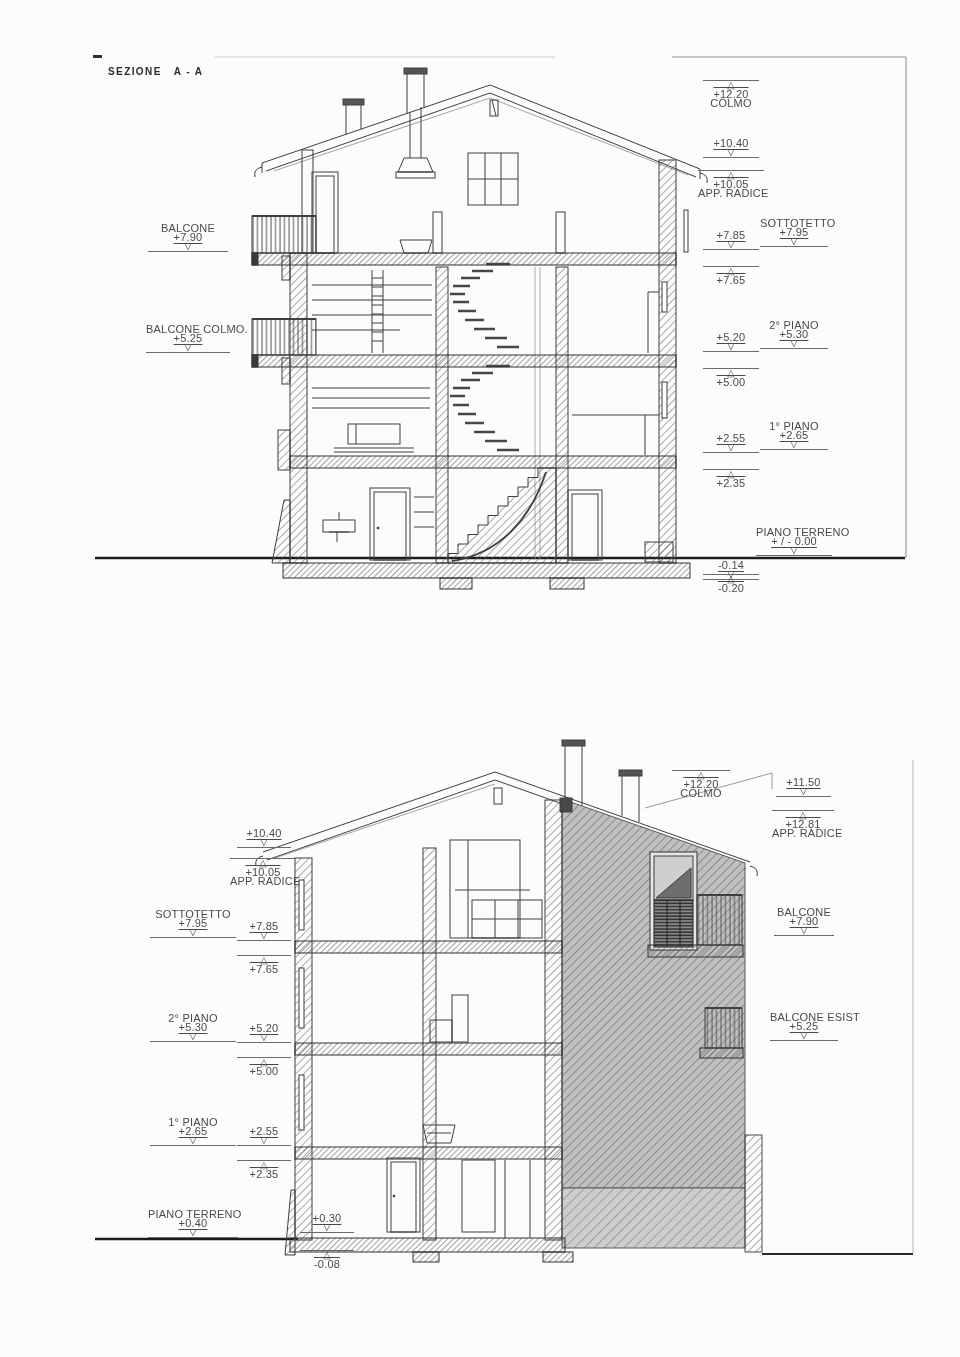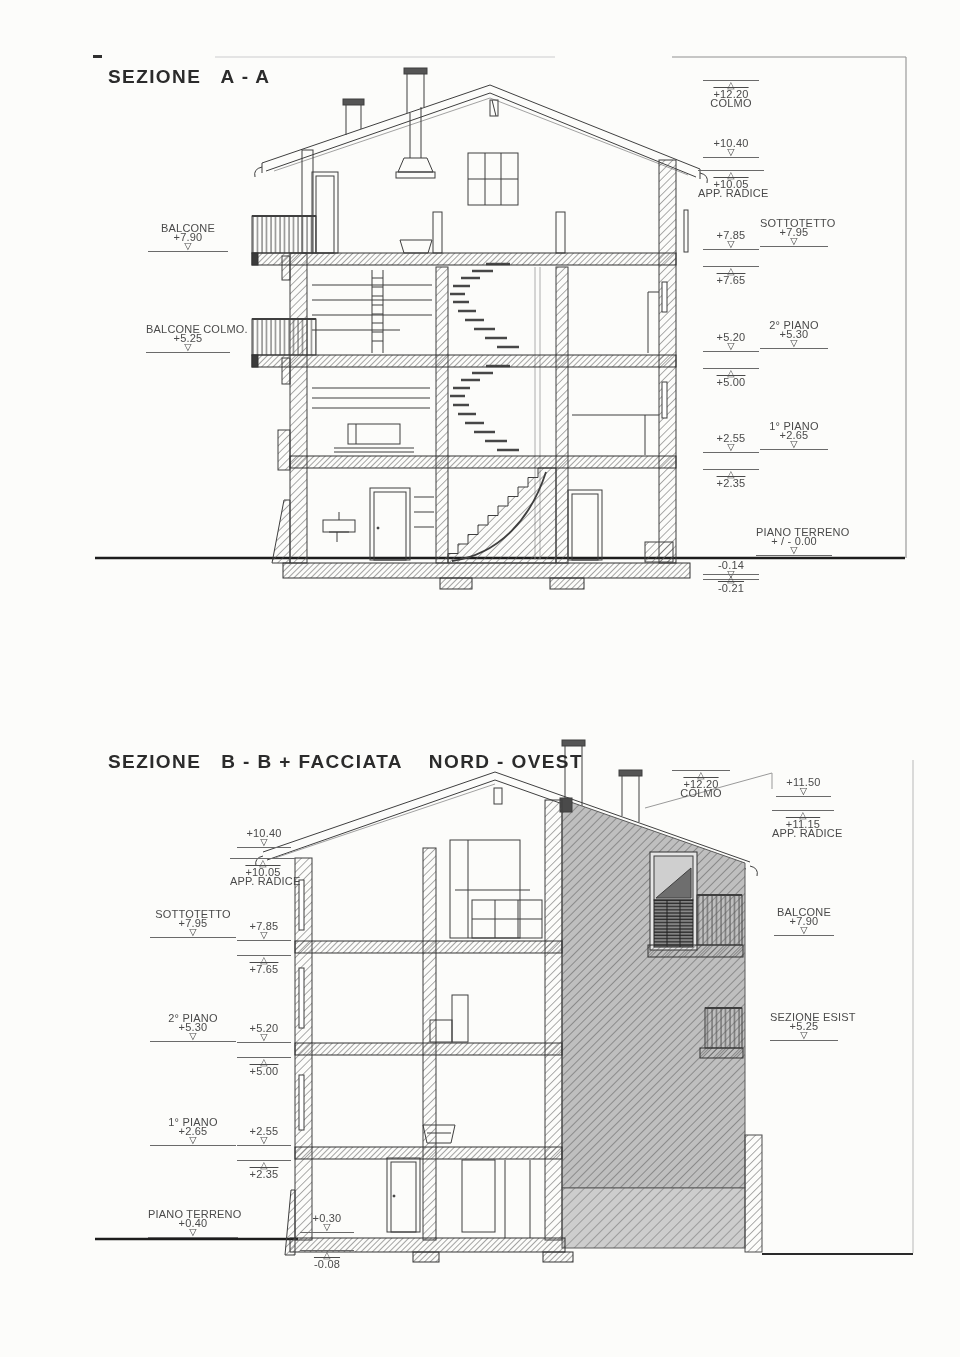--- a/index.html
+++ b/index.html
@@ -3,29 +3,29 @@
 <meta charset="utf-8">
 <style>
   html,body{margin:0;padding:0;background:#e9e9e9;}
   .sheet{
     position:relative;width:960px;height:1357px;margin:0 auto;
     background:#fcfcfa;overflow:hidden;
     font-family:"Liberation Sans",sans-serif;
   }
   svg{position:absolute;left:0;top:0;}
   .title{
-    position:absolute;font-weight:bold;font-size:19px;letter-spacing:1.4px;
+    position:absolute;font-weight:bold;font-size:10px;letter-spacing:1.4px;
     color:#2b2b2b;white-space:pre;
   }
   .marker{
     position:absolute;font-size:11px;line-height:9px;color:#4a4a4a;
     text-align:center;letter-spacing:.2px;
   }
   .marker .lab,.marker .val{white-space:nowrap;}
-  .marker.above .val{text-underline-offset:2px;}
+  .marker.above .val{text-decoration:underline;text-underline-offset:2px;}
   .marker.below .val{text-decoration:overline;}
   .marker .tri{display:block;height:9px;font-size:9.5px;line-height:8px;color:#4a4a4a;}
   .marker .tri.down::before{content:"▽";}
   .marker .tri.up::before{content:"△";}
   .marker .lvl{height:0;border-top:1px solid #6a6a6a;}
 </style>
 </head>
 <body>
 
 <div class="sheet">
@@ -275,21 +275,20 @@
       <rect x="295" y="1043" width="267" height="12"></rect>
       <rect x="295" y="1147" width="267" height="12"></rect>
       <rect x="290" y="1238" width="275" height="14"></rect>
       <rect x="413" y="1252" width="26" height="10"></rect>
       <rect x="543" y="1252" width="30" height="10"></rect>
     </g>
   </g>
 </svg>
 
 <div class="title" style="left:108px;top:66px">SEZIONE   A - A</div>
-<div class="title" style="left:108px;top:751px">SEZIONE   B - B + FACCIATA    NORD - OVEST</div>
 
 <div class="marker above" style="left:148px;top:224px;width:80px">
   <div class="lab">BALCONE</div>
   <div class="val">+7.90</div>
   <span class="tri down"></span>
   <div class="lvl"></div>
 </div>
 <div class="marker above" style="left:146px;top:325px;width:84px">
   <div class="lab">BALCONE COLMO.</div>
   <div class="val">+5.25</div>
@@ -345,21 +344,21 @@
   <div class="val">+2.35</div>
 </div>
 <div class="marker above" style="left:703px;top:561px;width:56px">
   <div class="val">-0.14</div>
   <span class="tri down"></span>
   <div class="lvl"></div>
 </div>
 <div class="marker below" style="left:703px;top:574px;width:56px">
   <div class="lvl"></div>
   <span class="tri up"></span>
-  <div class="val">-0.21</div>
+  <div class="val">-0.20</div>
 </div>
 
 <div class="marker above" style="left:760px;top:219px;width:68px">
   <div class="lab">SOTTOTETTO</div>
   <div class="val">+7.95</div>
   <span class="tri down"></span>
   <div class="lvl"></div>
 </div>
 <div class="marker above" style="left:760px;top:321px;width:68px">
   <div class="lab">2° PIANO</div>
@@ -464,29 +463,29 @@
   <div class="lab">COLMO</div>
 </div>
 <div class="marker above" style="left:776px;top:778px;width:55px">
   <div class="val">+11.50</div>
   <span class="tri down"></span>
   <div class="lvl"></div>
 </div>
 <div class="marker below" style="left:772px;top:810px;width:62px">
   <div class="lvl"></div>
   <span class="tri up"></span>
-  <div class="val">+11.15</div>
+  <div class="val">+12.81</div>
   <div class="lab">APP. RADICE</div>
 </div>
 <div class="marker above" style="left:774px;top:908px;width:60px">
   <div class="lab">BALCONE</div>
   <div class="val">+7.90</div>
   <span class="tri down"></span>
   <div class="lvl"></div>
 </div>
 <div class="marker above" style="left:770px;top:1013px;width:68px">
-  <div class="lab">SEZIONE ESIST</div>
+  <div class="lab">BALCONE ESIST</div>
   <div class="val">+5.25</div>
   <span class="tri down"></span>
   <div class="lvl"></div>
 </div>
 
 </div>
 
 </body></html>

